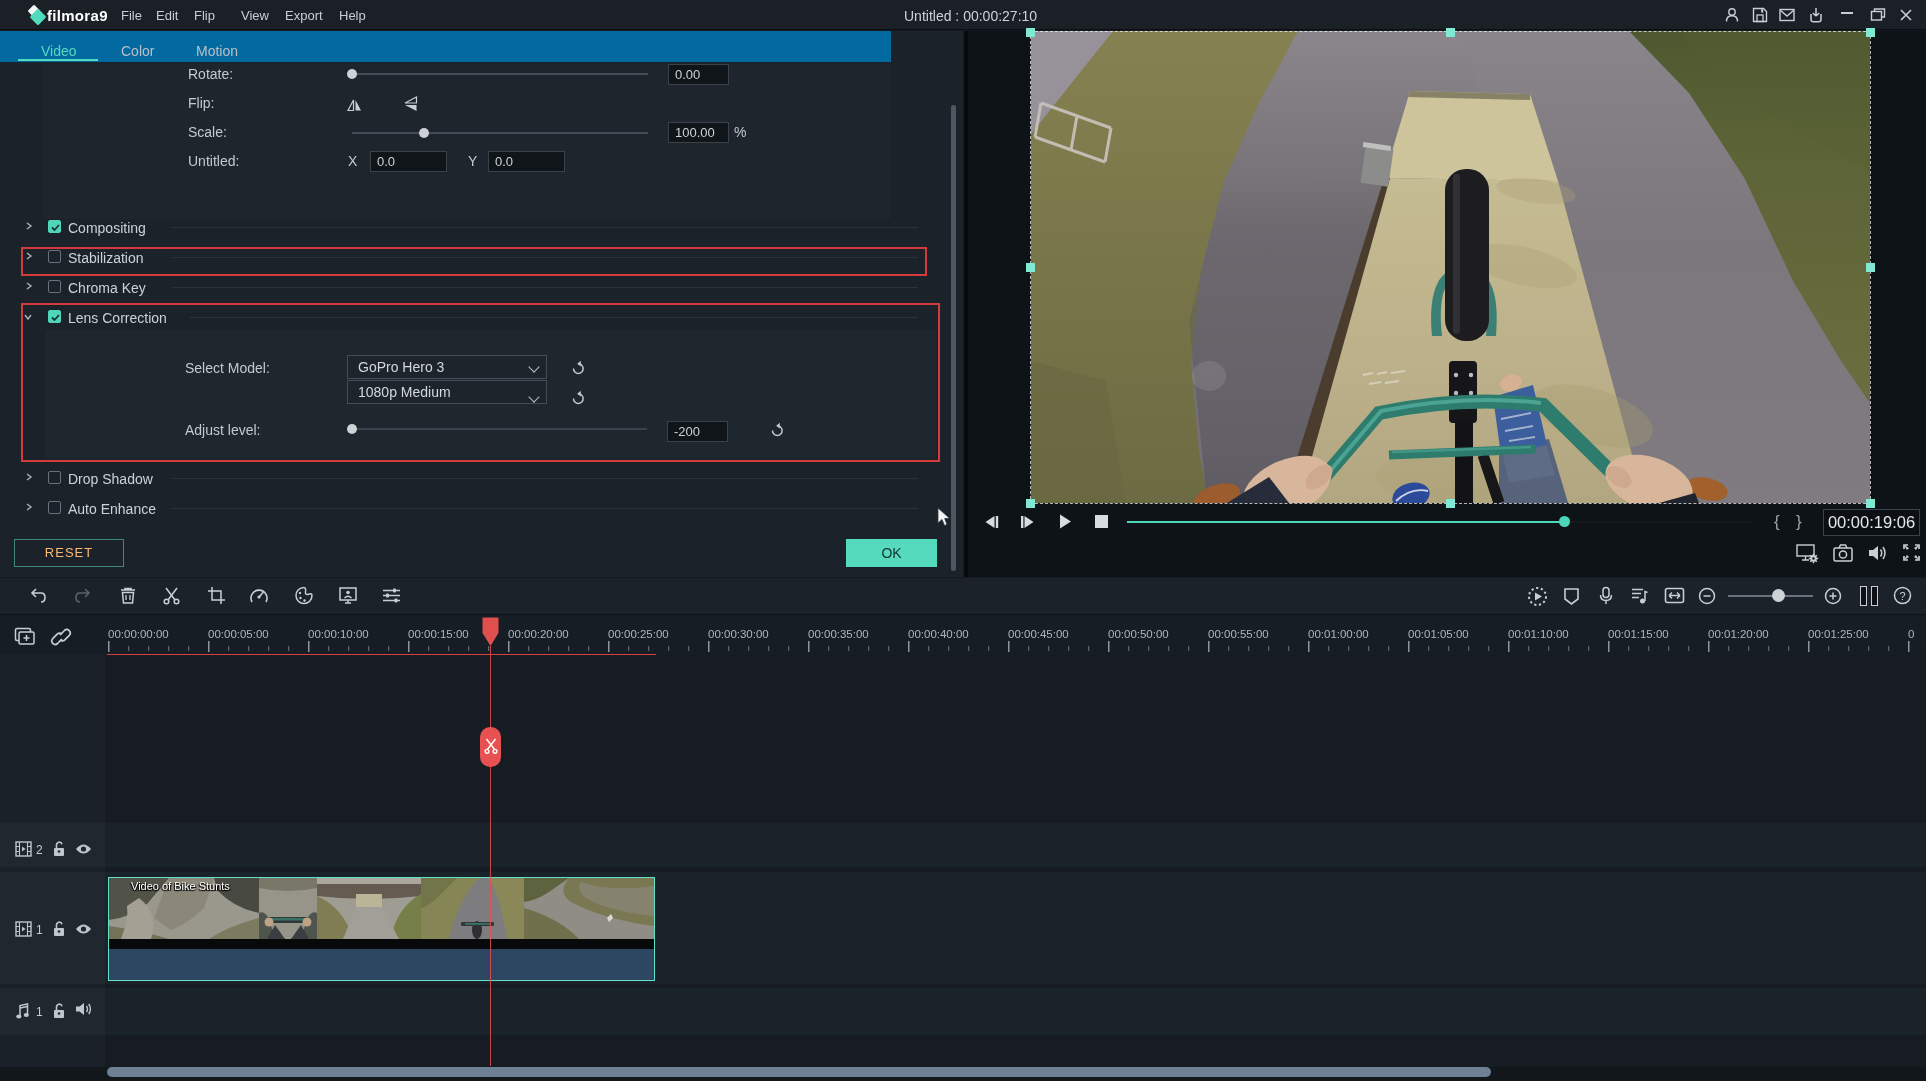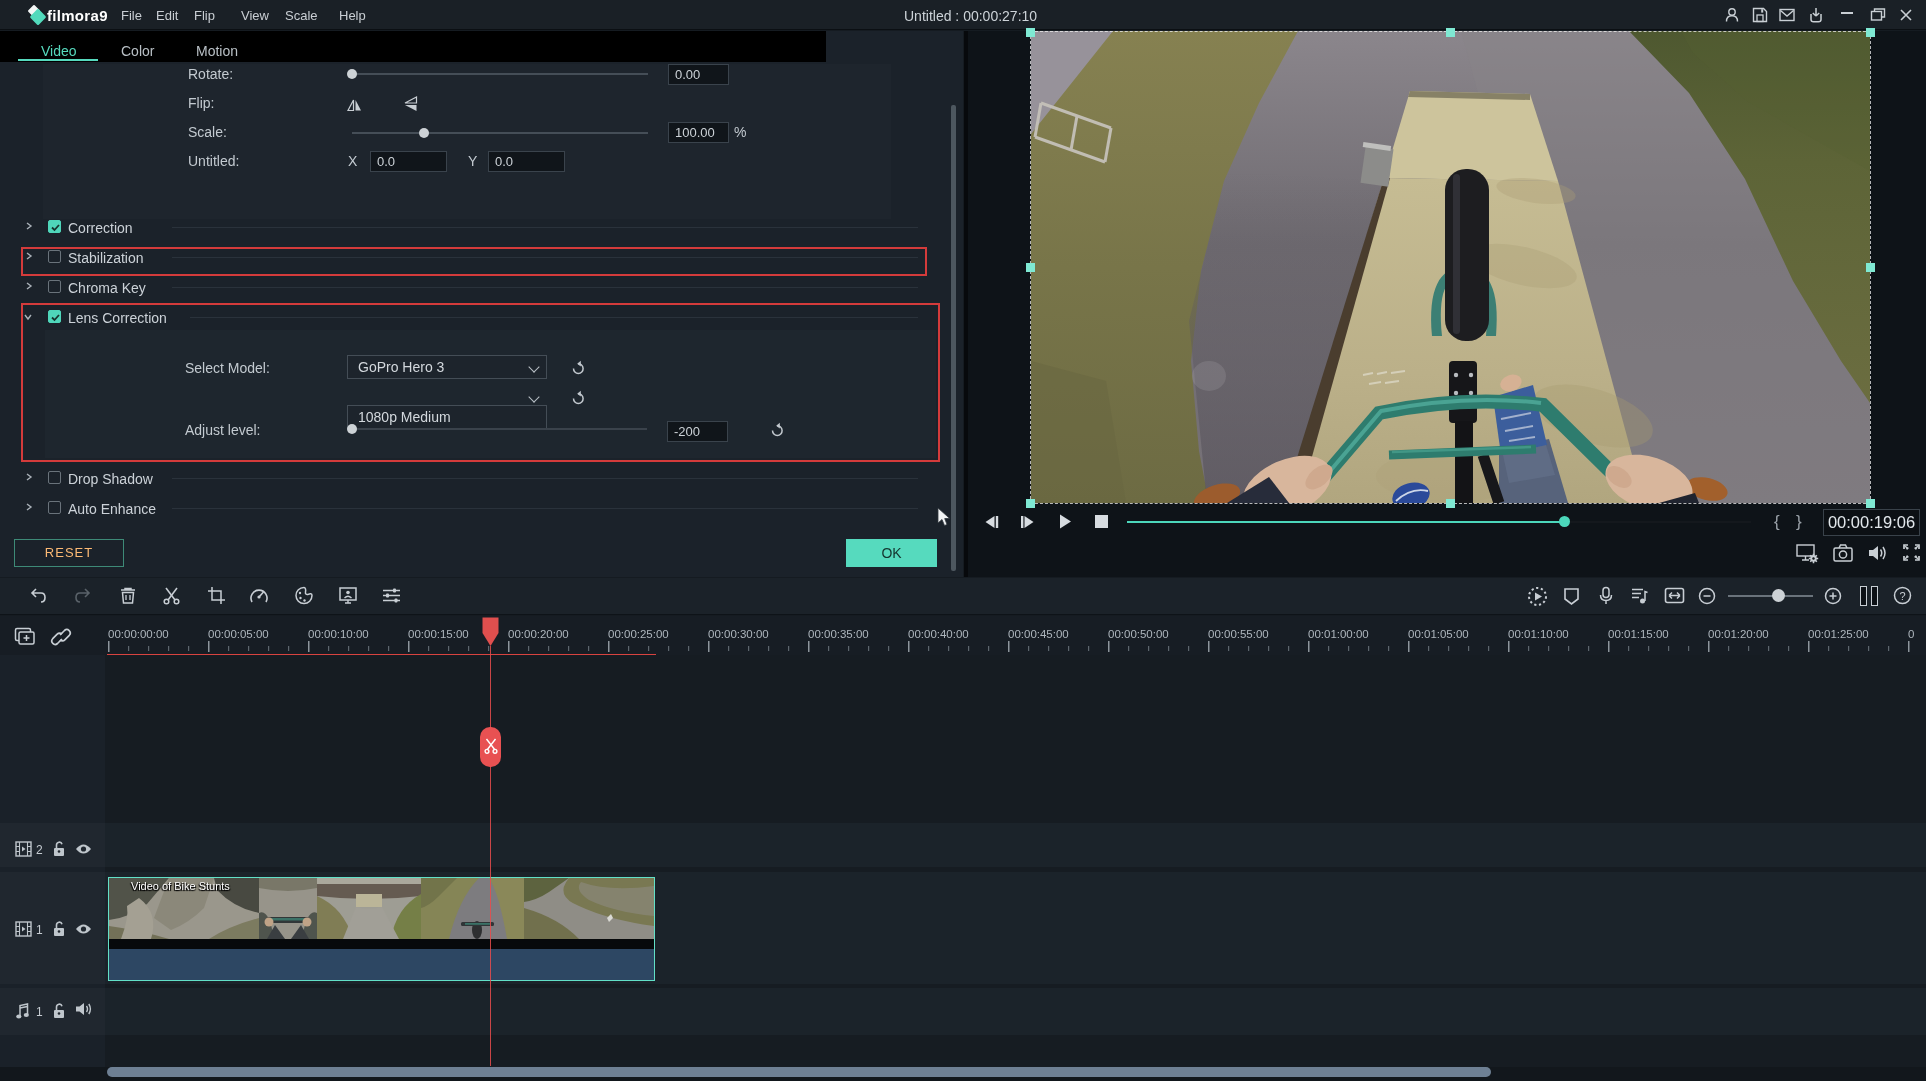--- a/index.html
+++ b/index.html
@@ -7,21 +7,21 @@
 .abs{position:absolute;}
 #app{position:relative;width:1926px;height:1081px;background:#151b21;}
 
 #titlebar{position:absolute;left:0;top:0;width:1926px;height:30px;background:#1a2026;border-bottom:1px solid #0b0f13;}
 #logo{position:absolute;left:47px;top:7px;color:#fff;font-size:15px;font-weight:bold;letter-spacing:.3px;}
 .menuitem{position:absolute;top:8px;color:#c9ced3;font-size:13px;}
 #wintitle{position:absolute;left:904px;top:8px;width:260px;color:#cdd3d8;font-size:14px;}
 .tbico{position:absolute;top:6px;width:18px;height:18px;}
 
 #leftpanel{position:absolute;left:0;top:31px;width:963px;height:546px;background:#1b222a;}
-#tabs{position:absolute;left:0;top:0;width:826px;height:31px;background:#000000;}
+#tabs{position:absolute;left:0;top:0;width:891px;height:31px;background:#0369a1;}
 .tab{position:absolute;top:12px;font-size:14px;color:#b9c0c6;}
 #tab-video{left:41px;color:#56d9bd;}
 #tab-underline{position:absolute;left:18px;top:28px;width:80px;height:2px;background:#56d9bd;}
 #transformbox{position:absolute;left:43px;top:33px;width:848px;height:155px;background:#1e252d;}
 .plabel{position:absolute;color:#c3cad0;font-size:14px;}
 .inputbox{position:absolute;height:21px;background:#10151a;border:1px solid #3a434c;color:#ccd2d7;font-size:13px;line-height:19px;padding-left:6px;}
 .sliderline{position:absolute;height:2px;background:#454e57;}
 .sliderknob{position:absolute;width:10px;height:10px;border-radius:50%;background:#cdd2d6;}
 .secarrow{position:absolute;width:8px;height:8px;}
 .seccheck{position:absolute;width:13px;height:13px;border:1px solid #6a737b;border-radius:2px;background:transparent;}
@@ -68,21 +68,21 @@
 <div id="titlebar">
 <svg class="abs" style="left:26px;top:4px" width="22" height="22" viewBox="0 0 22 22">
 <rect x="3.5" y="2.5" width="9" height="9" rx="1" fill="#f4f6f6" transform="rotate(45 8 7)"></rect>
 <rect x="6" y="7" width="12" height="12" rx="1.5" fill="#52dabc" transform="rotate(45 12 13)"></rect>
 </svg>
 <div id="logo">filmora<span style="font-size:15px">9</span></div>
 <div class="menuitem" style="left:121px">File</div>
 <div class="menuitem" style="left:156px">Edit</div>
 <div class="menuitem" style="left:194px">Flip</div>
 <div class="menuitem" style="left:241px">View</div>
-<div class="menuitem" style="left:285px">Scale</div>
+<div class="menuitem" style="left:285px">Export</div>
 <div class="menuitem" style="left:339px">Help</div>
 <div id="wintitle">Untitled : 00:00:27:10</div>
 <svg class="tbico" style="left:1723px" viewBox="0 0 18 18">
         <circle cx="9" cy="6" r="3.2" fill="none" stroke="#c9cfd4" stroke-width="1.4"></circle>
         <path d="M3.5 15.5 C3.5 11.5 6 9.8 9 9.8 C12 9.8 14.5 11.5 14.5 15.5" fill="none" stroke="#c9cfd4" stroke-width="1.4"></path>
       </svg>
 <svg class="tbico" style="left:1751px" viewBox="0 0 18 18">
         <path d="M2.5 2.5 H12.5 L15.5 5.5 V15.5 H2.5 Z" fill="none" stroke="#c9cfd4" stroke-width="1.4"></path>
         <rect x="6" y="9" width="6" height="6.5" fill="none" stroke="#c9cfd4" stroke-width="1.3"></rect>
         <rect x="10.2" y="3.2" width="2" height="3.4" fill="#c9cfd4"></rect>
@@ -137,21 +137,21 @@
 <div class="inputbox" style="left:488px;top:120px;width:77px">0.0</div>
 
 <svg class="secarrow" style="left:25px;top:191px" viewBox="0 0 8 8">
         <path d="M2 1 L6 4 L2 7" fill="none" stroke="#aab2b9" stroke-width="1.4"></path>
       </svg>
 <div class="seccheck on" style="left:48px;top:189px">
         <svg width="13" height="13" viewBox="0 0 13 13">
           <path d="M3 6.5 L5.5 9 L10 4" fill="none" stroke="#17342e" stroke-width="1.8"></path>
         </svg>
       </div>
-<div class="seclabel" style="left:68px;top:189px">Correction</div>
+<div class="seclabel" style="left:68px;top:189px">Compositing</div>
 <div class="secline" style="left:172px;top:196px;width:746px"></div>
 <svg class="secarrow" style="left:25px;top:221px" viewBox="0 0 8 8">
         <path d="M2 1 L6 4 L2 7" fill="none" stroke="#aab2b9" stroke-width="1.4"></path>
       </svg>
 <div class="seccheck" style="left:48px;top:219px"></div>
 <div class="seclabel" style="left:68px;top:219px">Stabilization</div>
 <div class="secline" style="left:172px;top:226px;width:746px"></div>
 <div class="redbox" style="left:21px;top:216px;width:906px;height:29px"></div>
 <svg class="secarrow" style="left:25px;top:251px" viewBox="0 0 8 8">
         <path d="M2 1 L6 4 L2 7" fill="none" stroke="#aab2b9" stroke-width="1.4"></path>
@@ -170,21 +170,21 @@
 <div class="seclabel" style="left:68px;top:279px">Lens Correction</div>
 <div class="secline" style="left:190px;top:286px;width:728px"></div>
 <div id="lensinner"></div>
 <div class="plabel" style="left:185px;top:329px">Select Model:</div>
 <div class="dropdown" style="left:347px;top:324px">GoPro Hero 3</div>
 <div class="ddchev" style="left:530px;top:332px"></div>
 <svg class="abs" style="left:571px;top:329px" width="14" height="15" viewBox="0 0 14 15">
         <path d="M2.5 8.5 A4.8 4.8 0 1 0 7 3.8" fill="none" stroke="#c2c8ce" stroke-width="1.5"></path>
         <path d="M9.8 0.8 L6.2 3.8 L9.8 6.6 Z" fill="#c2c8ce"></path>
       </svg>
-<div class="dropdown" style="left:347px;top:374px">1080p Medium</div>
+<div class="dropdown" style="left:347px;top:349px">1080p Medium</div>
 <div class="ddchev" style="left:530px;top:362px"></div>
 <svg class="abs" style="left:571px;top:359px" width="14" height="15" viewBox="0 0 14 15">
         <path d="M2.5 8.5 A4.8 4.8 0 1 0 7 3.8" fill="none" stroke="#c2c8ce" stroke-width="1.5"></path>
         <path d="M9.8 0.8 L6.2 3.8 L9.8 6.6 Z" fill="#c2c8ce"></path>
       </svg>
 <div class="plabel" style="left:185px;top:391px">Adjust level:</div>
 <div class="sliderline" style="left:352px;top:397px;width:295px;background:#3a424b"></div>
 <div class="sliderknob" style="left:347px;top:393px"></div>
 <div class="inputbox" style="left:667px;top:390px;width:61px">-200</div>
 <svg class="abs" style="left:770px;top:391px" width="14" height="15" viewBox="0 0 14 15">

